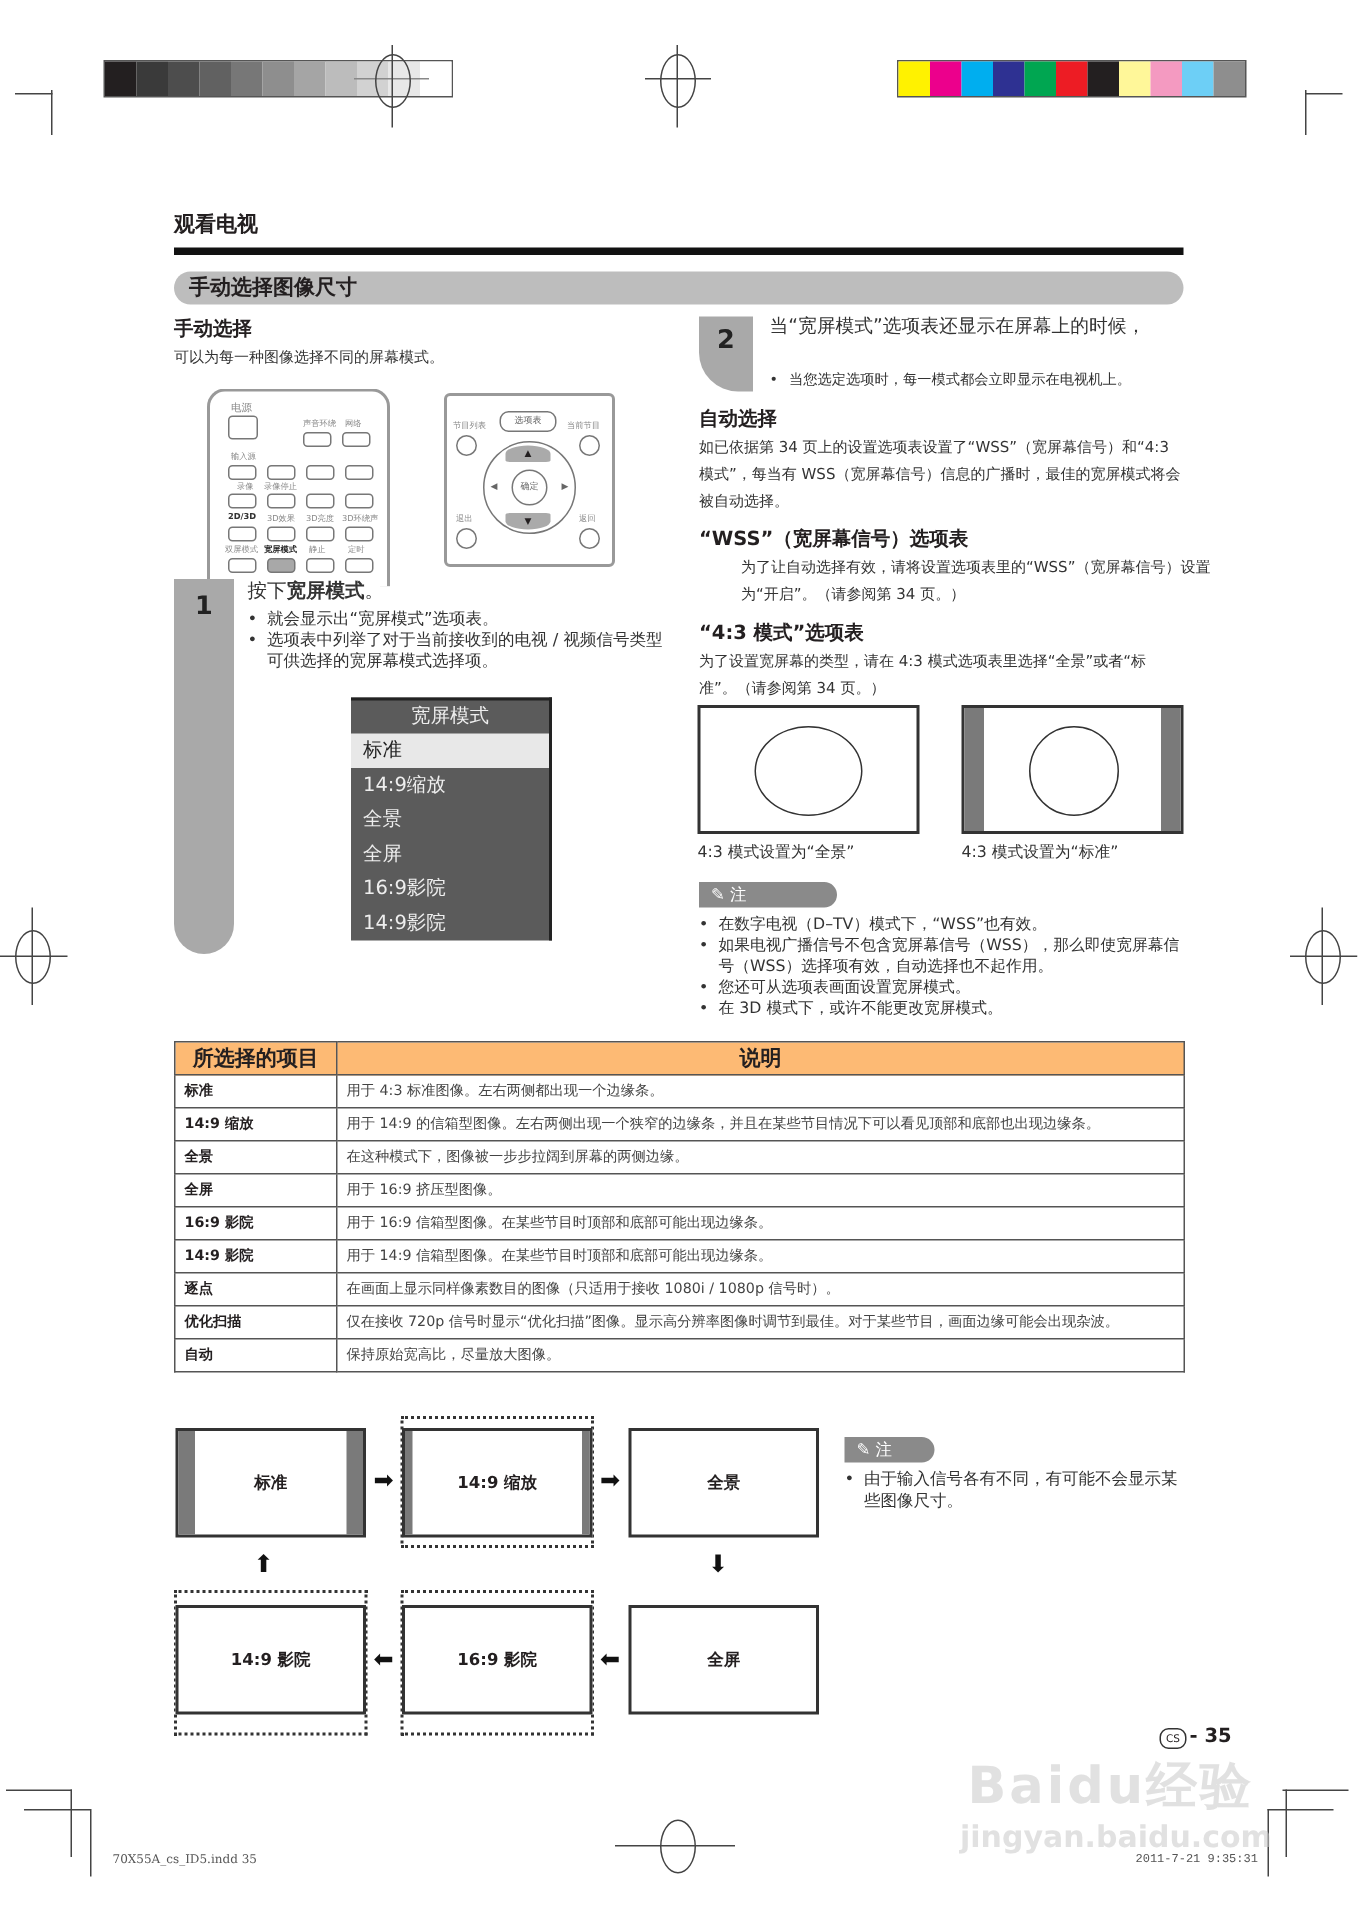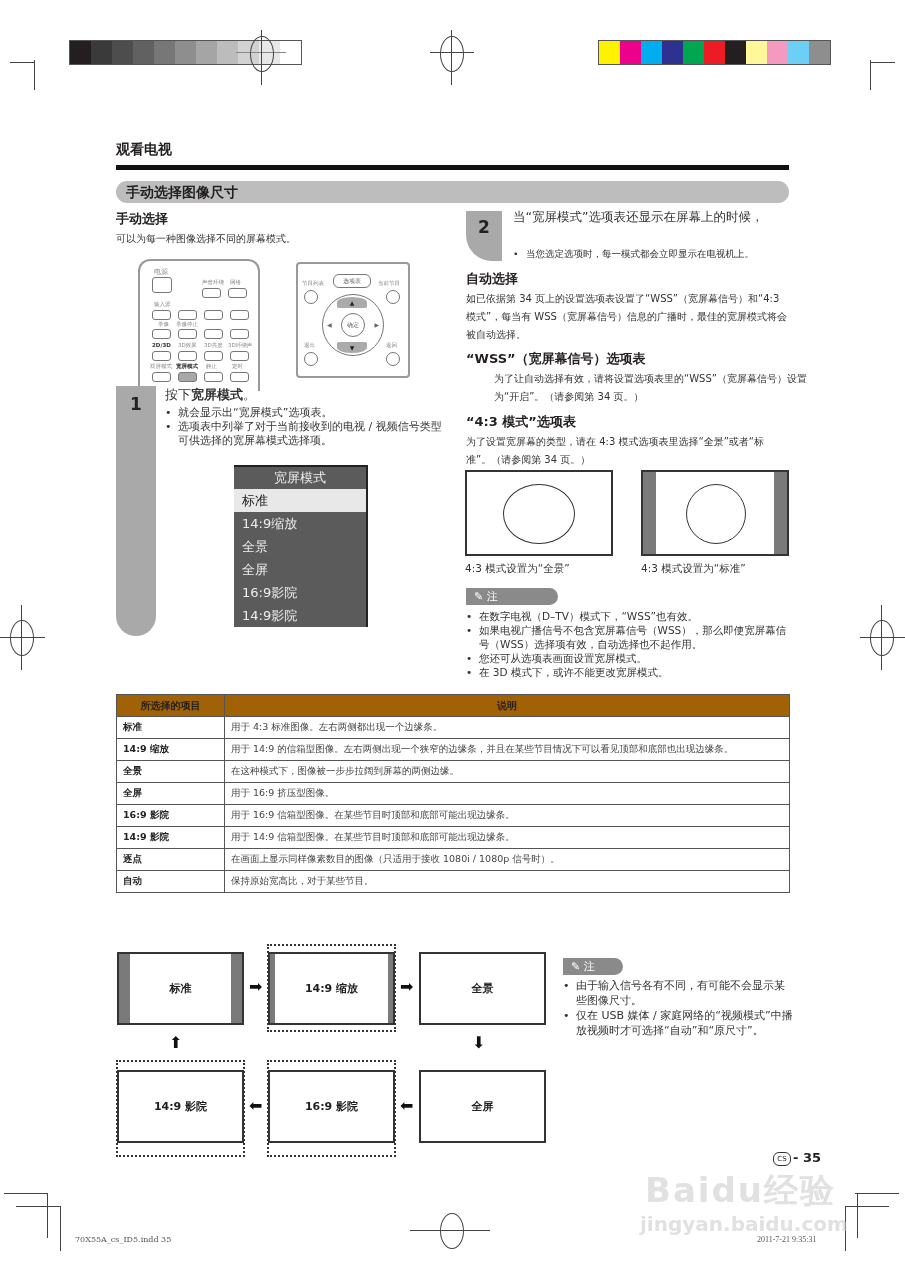--- a/index.html
+++ b/index.html
@@ -29,21 +29,21 @@
   .menu{position:absolute;left:234px;top:465px;width:132px;height:160px;background:#5b5b5b;border-right:2px solid #222;border-top:2px solid #222;}
   .menu .title{height:22px;text-align:center;color:#eee;font-size:13px;line-height:22px;}
   .menu .item{height:23px;color:#eee;font-size:13px;line-height:23px;padding-left:8px;}
   .menu .item.sel{background:#e8e8e8;color:#222;}
   
   .scr{position:absolute;border:2px solid #333;background:#fff;box-sizing:border-box;overflow:hidden;}
   .ell{position:absolute;border:1.5px solid #333;border-radius:50%;}
   
   table.t{position:absolute;left:116px;top:694px;width:674px;border-collapse:collapse;font-size:9.5px;}
   table.t th,table.t td{border:1px solid #555;height:21px;padding:0 6px;}
-  table.t th{background:#a16207;font-weight:bold;font-size:10px;}
+  table.t th{background:#fdba74;font-weight:bold;font-size:14px;}
   table.t td.k{font-weight:bold;width:95px;}
   table.t td.v{color:#444;}
   
   .fbox{position:absolute;width:127px;height:73px;border:2px solid #333;box-sizing:border-box;background:#fff;display:flex;align-items:center;justify-content:center;font-size:11px;font-weight:bold;}
   .dots{position:absolute;border:2px dotted #333;}
   .arrow{position:absolute;font-size:16px;color:#111;}
   .note-tag{position:absolute;height:17px;width:92px;background:#8a8a8a;border-radius:0 9px 9px 0;color:#fff;font-size:11px;line-height:17px;padding-left:8px;box-sizing:border-box;}
 </style>
 </head>
 <body>
@@ -94,21 +94,21 @@
 <div class="crop" style="left:410px;top:1230px;width:80px;height:1px;"></div>
 <div class="crop" style="left:4px;top:1193px;width:44px;height:1px;"></div>
 <div class="crop" style="left:47px;top:1193px;width:1px;height:45px;"></div>
 <div class="crop" style="left:16px;top:1206px;width:44px;height:1px;"></div>
 <div class="crop" style="left:60px;top:1206px;width:1px;height:45px;"></div>
 <div class="crop" style="left:855px;top:1193px;width:44px;height:1px;"></div>
 <div class="crop" style="left:857px;top:1193px;width:1px;height:45px;"></div>
 <div class="crop" style="left:845px;top:1206px;width:44px;height:1px;"></div>
 <div class="crop" style="left:845px;top:1206px;width:1px;height:45px;"></div>
 <div class="abs" style="left:75px;top:1235px;font-size:8px;color:#555;font-family:'DejaVu Serif',serif;">70X55A_cs_ID5.indd   35</div>
-<div class="abs" style="left:757px;top:1235px;font-size:8px;color:#555;font-family:Liberation Serif, serif;text-align:right;">2011-7-21   9:35:31</div>
+<div class="abs" style="left:757px;top:1235px;font-size:8px;color:#555;font-family:Liberation Mono, monospace;text-align:right;">2011-7-21   9:35:31</div>
 
 <div class="abs chapter">观看电视</div>
 <div class="abs rule"></div>
 <div class="abs section">手动选择图像尺寸</div>
 
 <div class="abs h3" style="left:116px;top:210px;">手动选择</div>
 <div class="abs p" style="left:116px;top:230px;">可以为每一种图像选择不同的屏幕模式。</div>
 
 <div class="remote" style="left:138px;top:259px;width:118px;height:130px;">
   <span class="rlbl" style="left:14px;top:6px;font-size:7px;">电源</span>
@@ -250,22 +250,26 @@
       </tr>
     <tr>
         <td class="k">14:9 影院</td>
         <td class="v">用于 14:9 信箱型图像。在某些节目时顶部和底部可能出现边缘条。</td>
       </tr>
     <tr>
         <td class="k">逐点</td>
         <td class="v">在画面上显示同样像素数目的图像（只适用于接收 1080i / 1080p 信号时）。</td>
       </tr>
     <tr>
+        <td class="k">优化扫描</td>
+        <td class="v">仅在接收 720p 信号时显示“优化扫描”图像。显示高分辨率图像时调节到最佳。对于某些节目，画面边缘可能会出现杂波。</td>
+      </tr>
+    <tr>
         <td class="k">自动</td>
-        <td class="v">保持原始宽高比，对于某些节目。</td>
+        <td class="v">保持原始宽高比，尽量放大图像。</td>
       </tr>
   </tbody>
 </table>
 
 <div class="fbox" style="left:117px;top:952px;">
   <div class="abs" style="left:0;top:0;width:11px;height:100%;background:#7a7a7a;"></div>
   <div class="abs" style="right:0;top:0;width:11px;height:100%;background:#7a7a7a;"></div>
   <span>标准</span>
 </div>
 <div class="arrow" style="left:249px;top:977px;">➡</div>
@@ -291,20 +295,19 @@
 <div class="arrow" style="left:249px;top:1096px;">⬅</div>
 <div class="dots" style="left:116px;top:1060px;width:125px;height:93px;"></div>
 <div class="fbox" style="left:117px;top:1070px;">
     <span>14:9 影院</span>
   </div>
 <div class="arrow" style="left:169px;top:1033px;">⬆</div>
 
 <div class="note-tag" style="left:563px;top:958px;width:60px;"><span>✎ </span><span>注</span></div>
 <ul class="b abs small" style="left:563px;top:978px;width:230px;font-size:11px;line-height:15px;">
   <li>由于输入信号各有不同，有可能不会显示某些图像尺寸。</li>
-  <li>仅在 USB 媒体 / 家庭网络的“视频模式”中播放视频时才可选择“自动”和“原尺寸”。</li>
 </ul>
 
 <div class="abs" style="left:773px;top:1152px;width:16px;height:12px;border:1px solid #333;border-radius:6px;font-size:7px;text-align:center;line-height:12px;">CS</div>
 <div class="abs" style="left:793px;top:1150px;font-size:13px;font-weight:bold;">- 35</div>
 
 <div class="abs" style="left:645px;top:1168px;font-size:34px;font-weight:bold;color:rgba(200,200,200,0.55);letter-spacing:2px;">Baidu经验</div>
 <div class="abs" style="left:640px;top:1212px;font-size:20px;font-weight:bold;color:rgba(200,200,200,0.55);">jingyan.baidu.com</div>
 
 </body></html>

